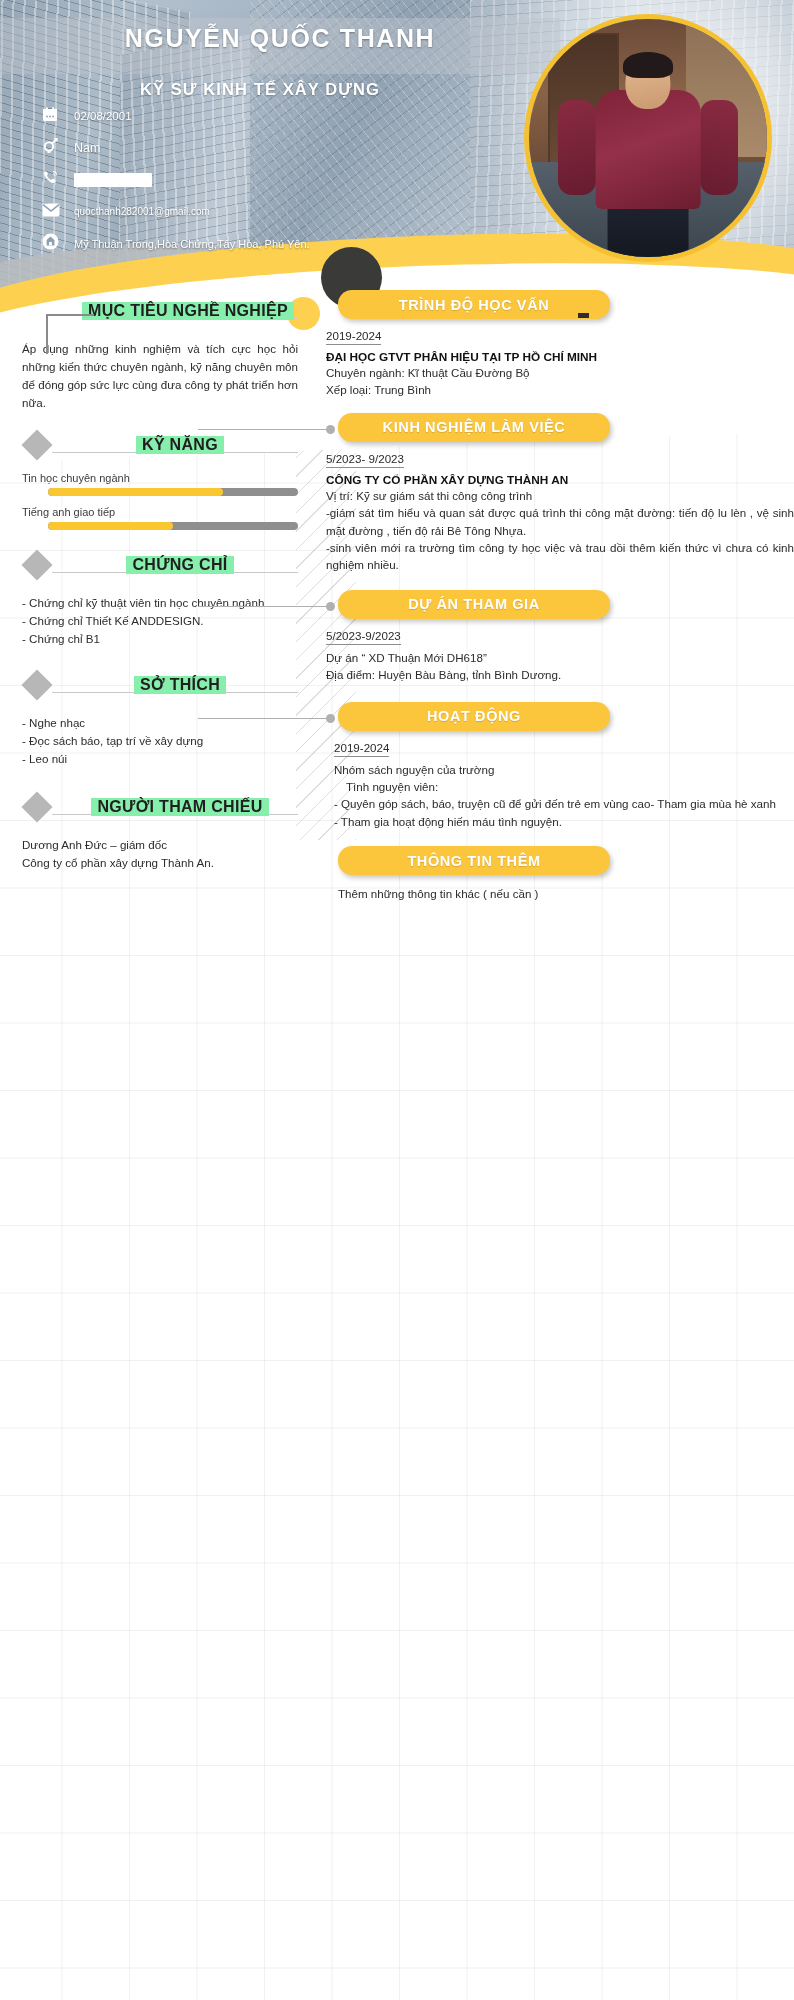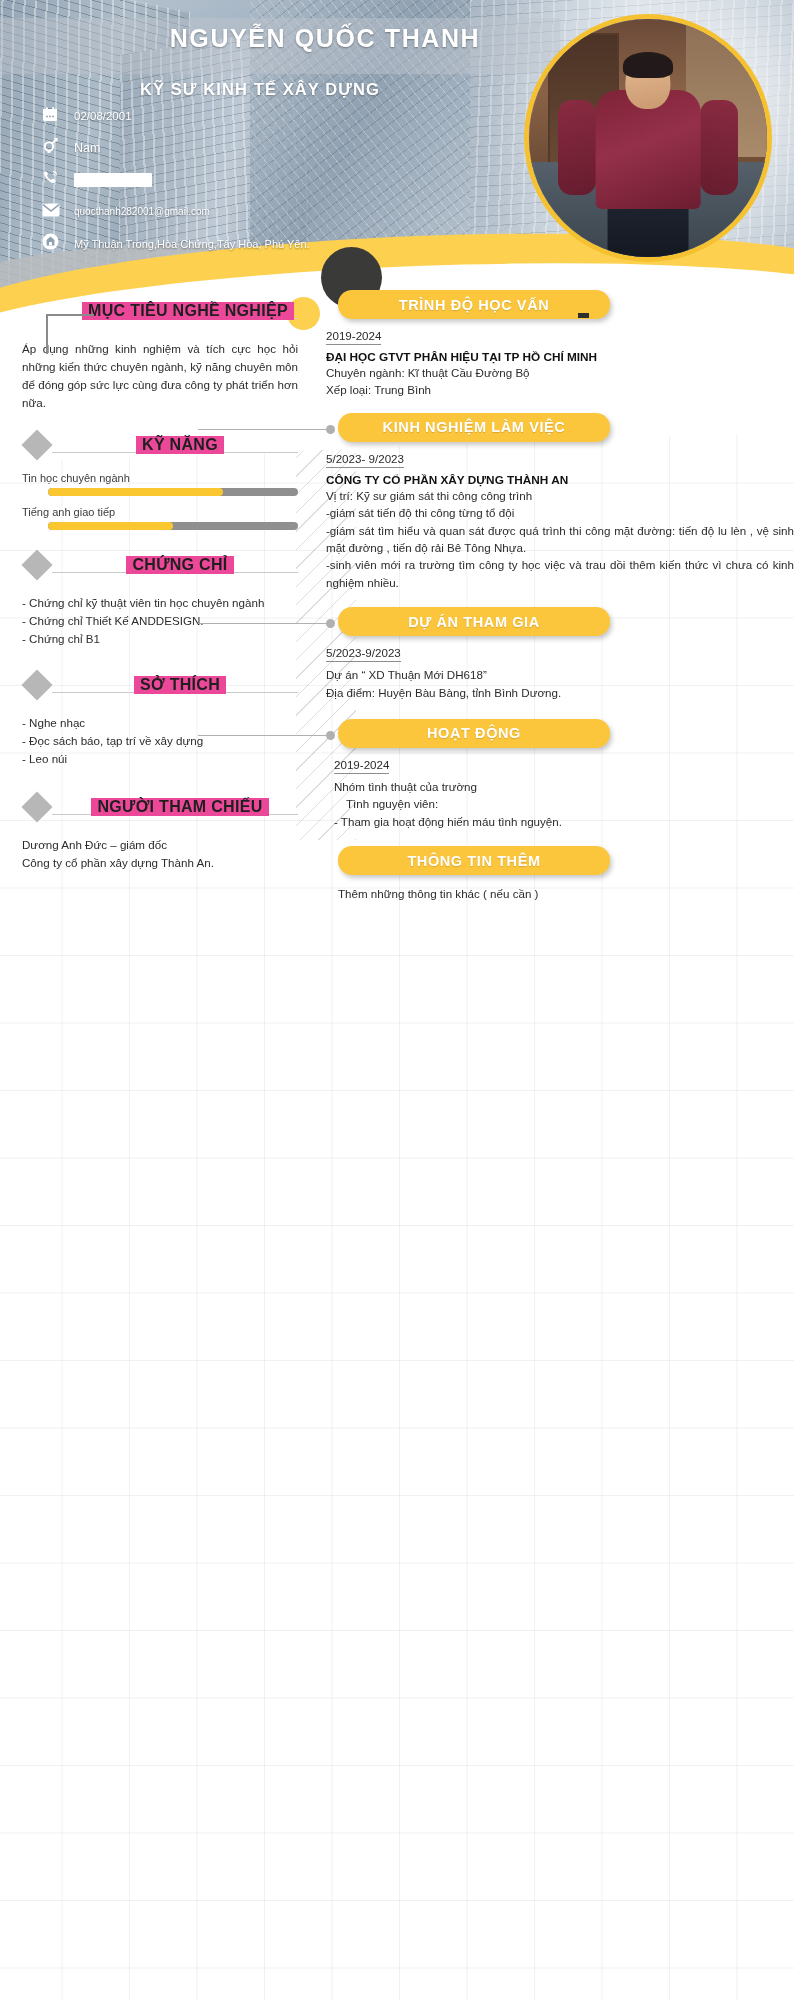--- a/index.html
+++ b/index.html
@@ -66,21 +66,21 @@
 
   
   .name-plate{
     position:absolute; left:0; top:18px; width:560px; height:56px;
     background:rgba(190,198,206,.45);
   }
   .cv-name{
     position:absolute; left:0; top:24px; width:560px;
     text-align:center;
     font-size:25px; font-weight:bold; letter-spacing:1.6px;
-    color:#ffffff; text-shadow:0 1px 2px rgba(0,0,0,.35);margin-left:45px;
+    color:#ffffff; text-shadow:0 1px 2px rgba(0,0,0,.35);
   }
   .cv-role{
     position:absolute; left:0; top:80px; width:520px;
     text-align:center;
     font-size:16.5px; font-weight:bold; letter-spacing:1.1px;
     color:#ffffff; text-shadow:0 1px 2px rgba(0,0,0,.3);
   }
 
   
   .swoosh-a{
@@ -180,21 +180,21 @@
   }
   .l-head .diamond{
     position:absolute; left:4px; top:6px; width:22px; height:22px;
     background:#b7b7b7; transform:rotate(45deg);
   }
   .l-head .rule{
     position:absolute; left:30px; right:0; top:24px; height:1px; background:#c9c9c9;
   }
   .l-title{
     font-size:16px; font-weight:bold; color:#1f1f1f; letter-spacing:.3px;
-    position:relative; z-index:2; padding:0 6px; background:#ec4899;
+    position:relative; z-index:2; padding:0 6px; background:#86efac;
     margin-left:26px;
   }
   .l-body{ font-size:11.6px; line-height:1.55; color:#2b2b2b; margin-top:8px; }
   .l-body.justify{ text-align:justify; }
   .l-body p{ margin:0; }
 
   
   .skill{ margin-top:10px; }
   .skill-name{ font-size:11px; color:#3b3b3b; margin-bottom:4px; }
   .skill-track{
@@ -421,21 +421,20 @@
 
   <div class="r-sec" style="margin-top:14px;">
     <div class="r-banner">
       <div class="tl-dot"></div>
       <div class="tl-line"></div>
       <span>KINH NGHIỆM LÀM VIỆC</span>
     </div>
     <div class="r-date">5/2023- 9/2023</div>
     <div class="r-org">CÔNG TY CỔ PHẦN XÂY DỰNG THÀNH AN</div>
     <div class="r-line">Vị trí: Kỹ sư giám sát thi công công trình</div>
-    <div class="r-line">-giám sát tiến độ thi công từng tổ đội</div>
     <div class="r-line justify">-giám sát tìm hiểu và quan sát được quá trình thi công mặt đường: tiến độ lu lèn , vệ sinh mặt đường , tiến độ rải Bê Tông Nhựa.</div>
     <div class="r-line justify">-sinh viên mới ra trường tìm công ty học việc và trau dồi thêm kiến thức vì chưa có kinh nghiệm nhiều.</div>
   </div>
 
   <div class="r-sec" style="margin-top:16px;">
     <div class="r-banner">
       <div class="tl-dot"></div>
       <div class="tl-line"></div>
       <span>DỰ ÁN THAM GIA</span>
     </div>
@@ -444,22 +443,23 @@
     <div class="r-line">Địa điểm: Huyện Bàu Bàng, tỉnh Bình Dương.</div>
   </div>
 
   <div class="r-sec" style="margin-top:18px;">
     <div class="r-banner">
       <div class="tl-dot"></div>
       <div class="tl-line"></div>
       <span>HOẠT ĐỘNG</span>
     </div>
     <div class="r-date" style="margin-left:8px;">2019-2024</div>
-    <div class="r-line" style="margin-top:4px;margin-left:8px;">Nhóm tình thuật của trường</div>
+    <div class="r-line" style="margin-top:4px;margin-left:8px;">Nhóm sách nguyện của trường</div>
     <div class="r-line" style="margin-left:20px;">Tình nguyện viên:</div>
+    <div class="r-line" style="margin-left:8px;">- Quyên góp sách, báo, truyện cũ để gửi đến trẻ em vùng cao- Tham gia mùa hè xanh</div>
     <div class="r-line" style="margin-left:8px;">- Tham gia hoạt động hiến máu tình nguyện.</div>
   </div>
 
   <div class="r-sec" style="margin-top:16px;">
     <div class="r-banner">
       <span>THÔNG TIN THÊM</span>
     </div>
     <div class="r-line" style="margin-top:10px;margin-left:12px;">Thêm những thông tin khác ( nếu cần )</div>
   </div>
 </div>

